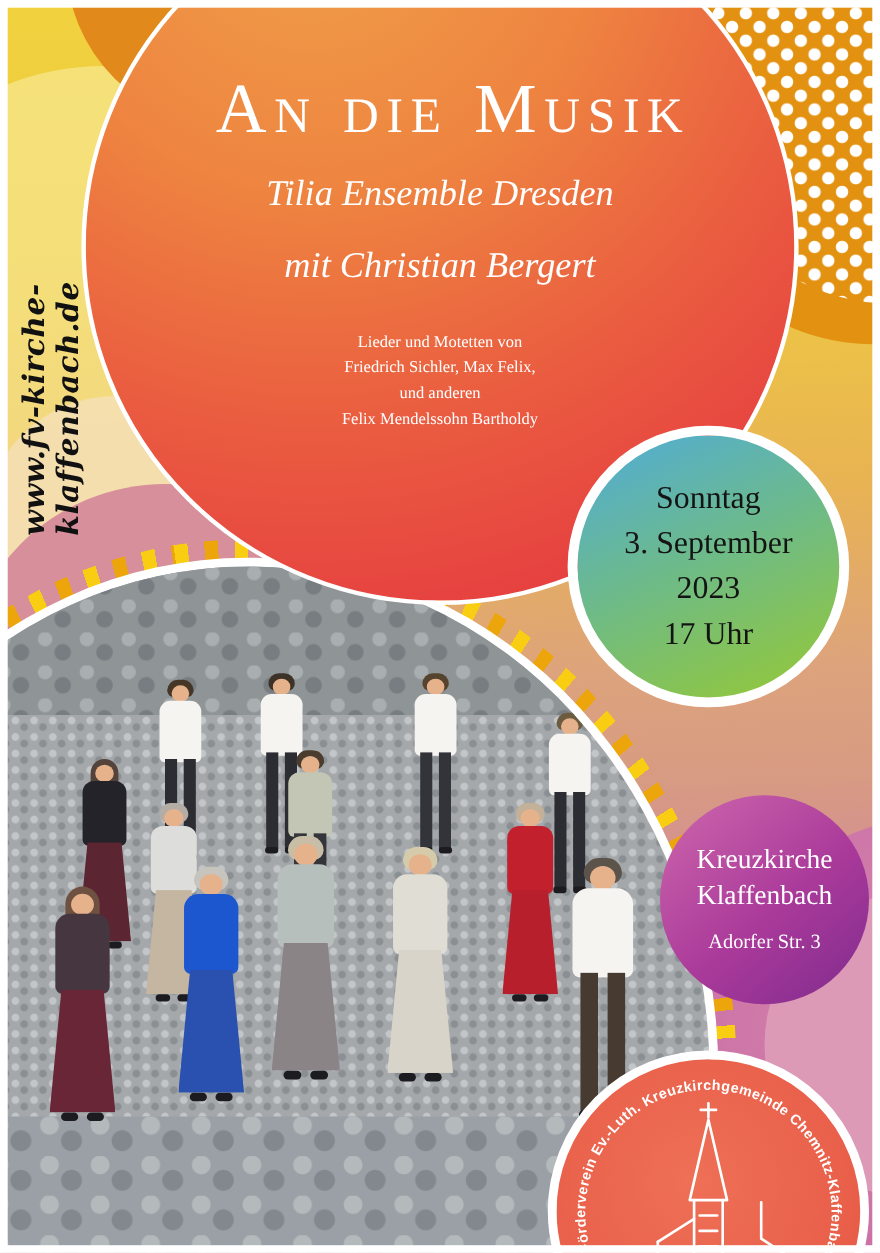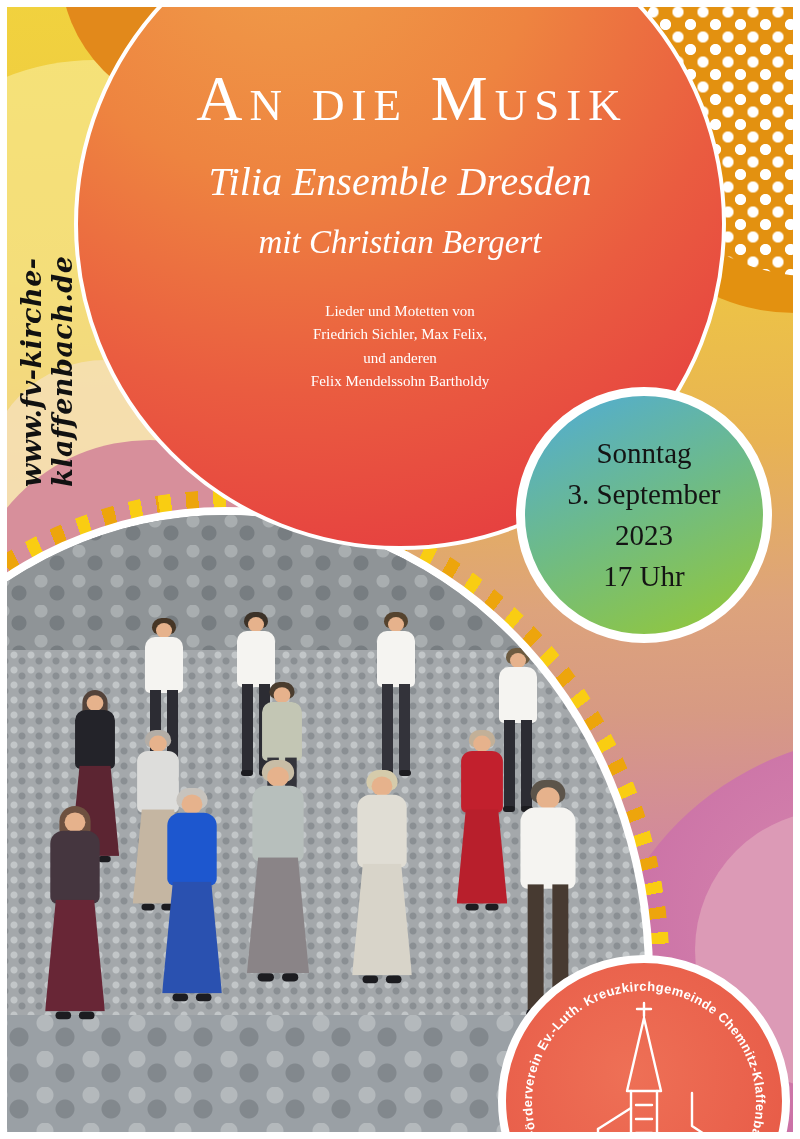--- a/index.html
+++ b/index.html
@@ -32,21 +32,21 @@
         -webkit-mask:radial-gradient(closest-side,transparent 0 89.5%,#000 91% 100%);
         mask:radial-gradient(closest-side,transparent 0 89.5%,#000 91% 100%);}
 
   
   #red-circle{left:74px;top:-102px;width:644px;height:644px;border-radius:50%;
               border:4px solid #fff;z-index:6;
               background:radial-gradient(circle at 32% 2%,#f0a04a 0%,#ee8440 34%,#ea5c40 62%,#e64140 85%);}
   #title{left:120px;top:50px;width:560px;z-index:7;color:#fff;text-align:center;
          font-variant:small-caps;font-size:64px;letter-spacing:7px;font-weight:500;}
   #subtitle{left:90px;top:158px;width:620px;z-index:7;color:#fff;text-align:center;
-            font-style:italic;font-size:40px;}
+            font-style:italic;font-size:33px;}
   #conductor{left:150px;top:224px;width:500px;z-index:7;color:#fff;text-align:center;
              font-style:italic;font-size:33px;}
   #program{left:180px;top:300px;width:440px;z-index:7;color:#fff;text-align:center;
            font-size:15px;line-height:1.55;}
 
   
   #photo{left:-203px;top:507px;width:840px;height:920px;border-radius:50%;
          border:8px solid #fff;overflow:hidden;z-index:5;
          background-color:#a4a8ab;
          background-image:radial-gradient(circle at 5px 5px,#c2c6c8 0 3px,transparent 4px),
@@ -245,20 +245,25 @@
     <div>Felix Mendelssohn Bartholdy</div>
   </div>
 
   <div class="abs" id="date-circle">
     <div>Sonntag</div>
     <div>3. September</div>
     <div>2023</div>
     <div>17 Uhr</div>
   </div>
 
+  <div class="abs" id="location-circle">
+    <div>Kreuzkirche</div>
+    <div>Klaffenbach</div>
+    <div id="location-street">Adorfer Str. 3</div>
+  </div>
 
   <div class="abs" id="logo-circle">
     <svg viewBox="0 0 276 276">
       <defs>
         <path id="ringPath" d="M 32 176 A 112 112 0 1 1 244 176" fill="none"></path>
       </defs>
       <text font-size="13" fill="#ffffff" font-family="Liberation Sans, sans-serif" font-weight="bold" letter-spacing="0.4">
         <textPath href="#ringPath" startOffset="2">Förderverein Ev.-Luth. Kreuzkirchgemeinde Chemnitz-Klaffenbach e.V.</textPath>
       </text>
       <g fill="none" stroke="#ffffff" stroke-width="2.4" stroke-linecap="round" stroke-linejoin="round">

